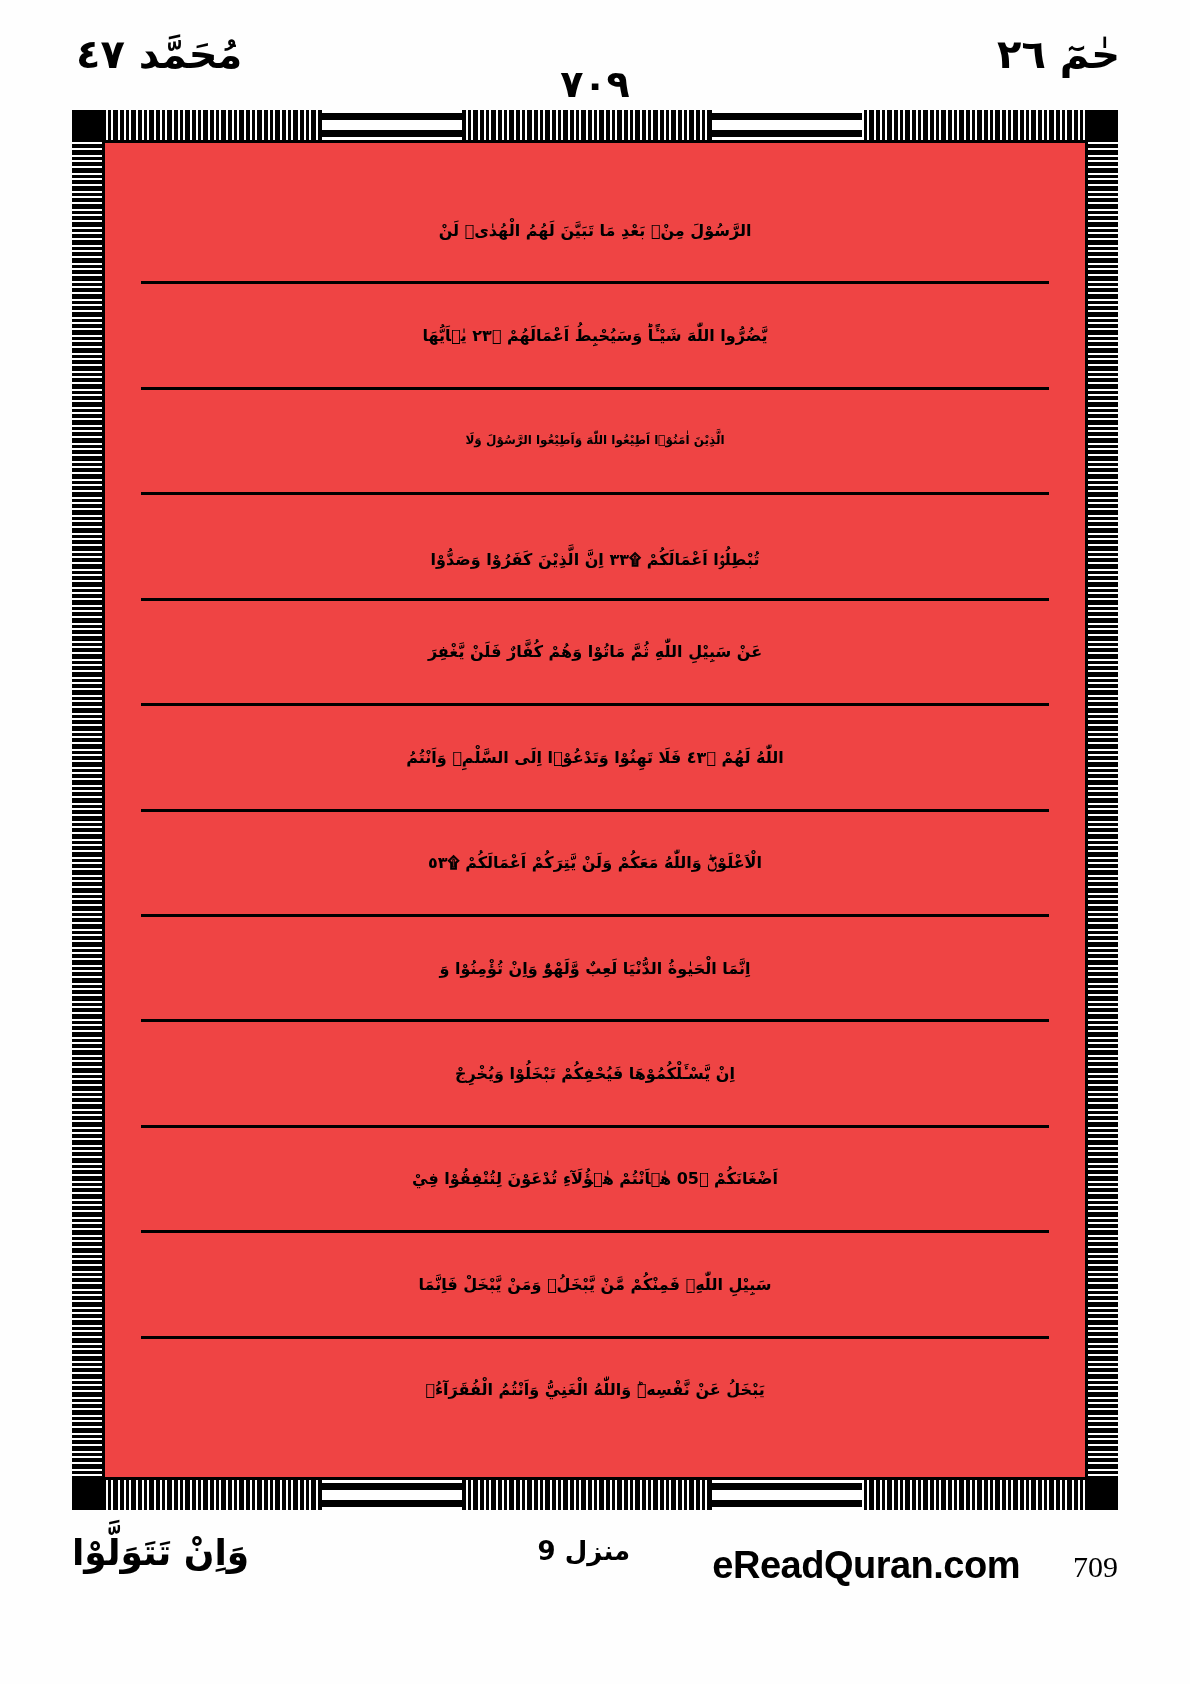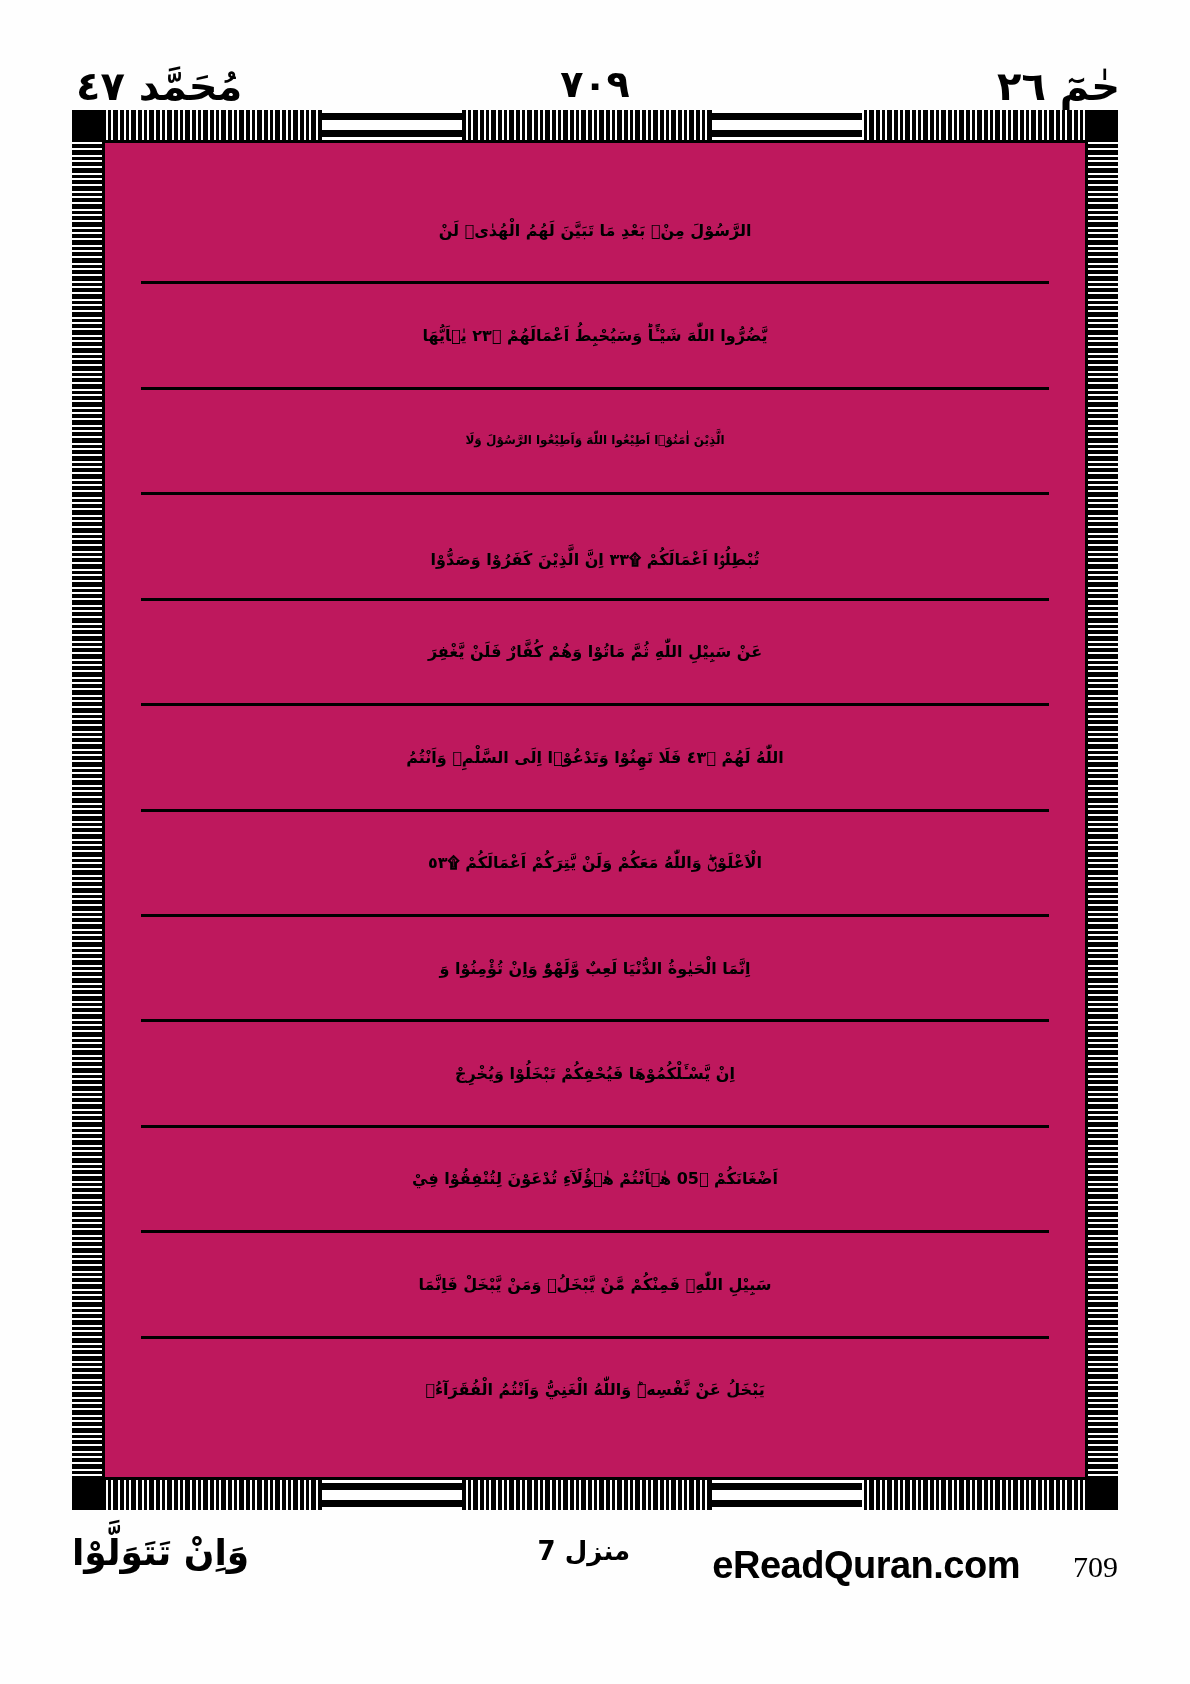--- a/index.html
+++ b/index.html
@@ -23,21 +23,20 @@
   }
 
   
   .header {
     position: absolute;
     top: 34px;
     left: 70px;
     right: 70px;
     height: 72px;
     display: flex;
-    align-items: flex-end;
     justify-content: space-between;
   }
   .hdr-text {
     font-family: "DejaVu Sans", sans-serif;
     font-size: 40px;
     font-weight: bold;
     line-height: 1;
     direction: rtl;
     white-space: nowrap;
     letter-spacing: 1px;
@@ -117,21 +116,21 @@
   .band-gap::after  { bottom: 3px; }
 
   .frame-inner-rule {
     position: absolute;
     left: 30px;
     right: 30px;
     top: 30px;
     bottom: 30px;
     border: 3px solid #000;
     box-sizing: border-box;
-    background: #be185d;
+    background: #ef4444;
   }
 
   
   .text-area {
     position: absolute;
     left: 36px;
     right: 36px;
     top: 36px;
     bottom: 36px;
     display: flex;
@@ -280,20 +279,20 @@
         <div class="ayah-row">
           <div class="ayah-text" style="font-size: 16px;">يَبْخَلُ عَنْ نَّفْسِهٖؕ وَاللّٰهُ الْغَنِيُّ وَاَنْتُمُ الْفُقَرَآءُۚ</div>
         </div>
       </div>
     </div>
   </div>
 
   <div class="footer">
     <div class="footer-catchword">وَاِنْ تَتَوَلَّوْا</div>
 
-    <div class="footer-manzil">منزل 7</div>
+    <div class="footer-manzil">منزل 9</div>
 
     <div class="footer-site">eReadQuran.com</div>
 
     <div class="footer-pageno">709</div>
   </div>
 
 </div>
 
 </body></html>

